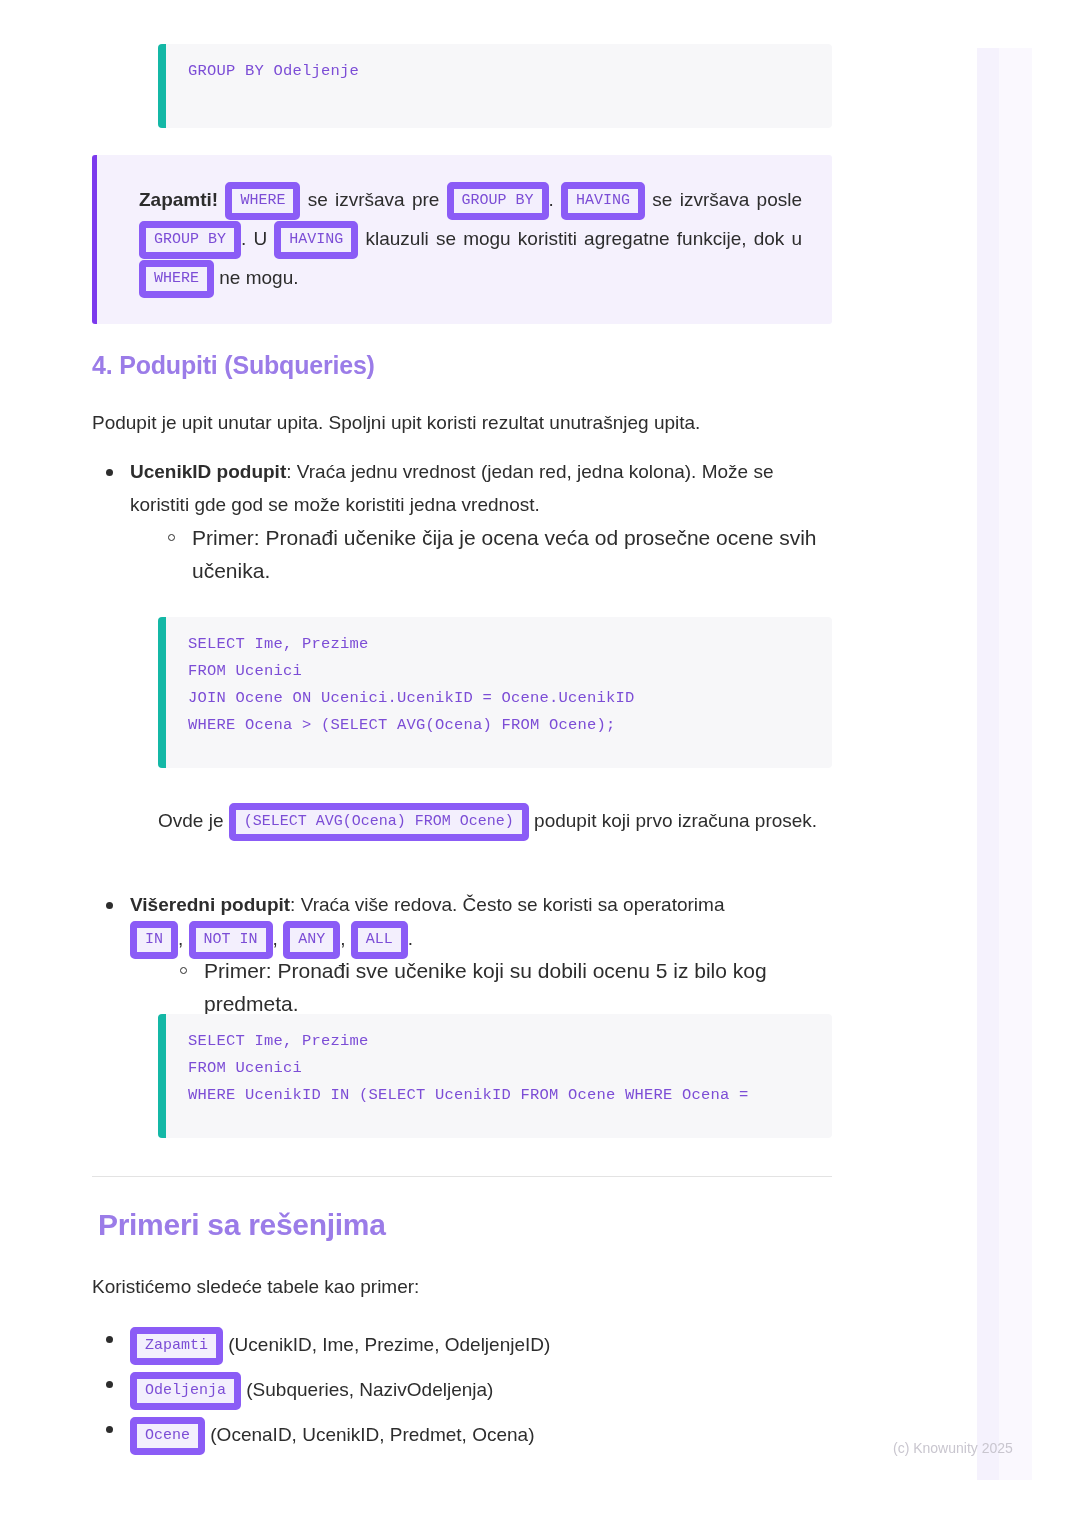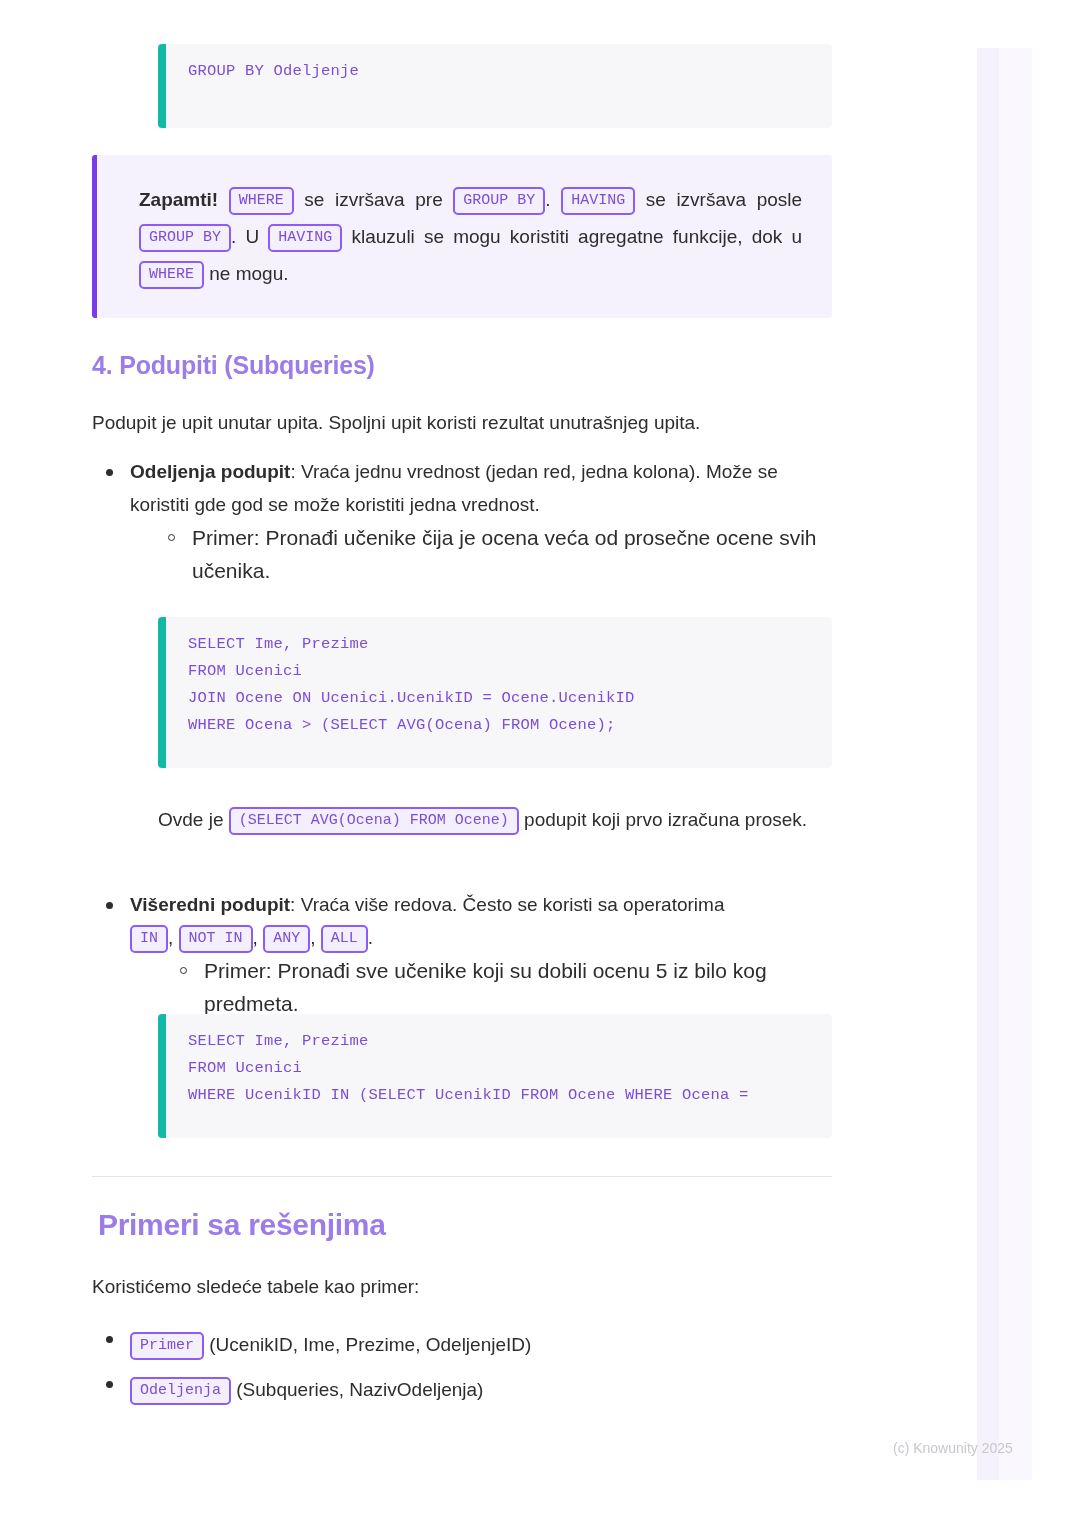--- a/index.html
+++ b/index.html
@@ -84,21 +84,21 @@
   }
   .callout b { font-weight: bold; }
 
   
   .chip {
     display: inline-block;
     font-family: "Liberation Mono", monospace;
     font-size: 15px;
     color: #7c4dd6;
     background: #f3effd;
-    border: 2px solid #8b5cf6;
+    border: 7px solid #8b5cf6;
     border-radius: 5px;
     padding: 2px 8px;
     line-height: 20px;
     vertical-align: middle;
     white-space: pre;
   }
 
   
   h2.section-heading {
     margin: 0;
@@ -211,21 +211,21 @@
         <span>ne mogu.</span>
       </p>
     </div>
 
     <h2 class="section-heading" style="position:absolute; left:0px; top:351px; width:740px;">4. Podupiti (Subqueries)</h2>
 
     <p class="body" style="position:absolute; left:0px; top:408px; width:740px;">Podupit je upit unutar upita. Spoljni upit koristi rezultat unutrašnjeg upita.</p>
 
     <ul class="bullets" style="position:absolute; left:0px; top:455px; width:740px;">
       <li class="bullet">
-        <b>Odeljenja podupit</b><span>: Vraća jednu vrednost (jedan red, jedna kolona). Može se koristiti gde god se može koristiti jedna vrednost.</span>
+        <b>UcenikID podupit</b><span>: Vraća jednu vrednost (jedan red, jedna kolona). Može se koristiti gde god se može koristiti jedna vrednost.</span>
       </li>
     </ul>
 
     <ul class="sub-list" style="position:absolute; left:0px; top:521px; width:700px;">
       <li class="sub">Primer: Pronađi učenike čija je ocena veća od prosečne ocene svih učenika.</li>
     </ul>
 
     <div class="code-block" style="position:absolute; left:66px; top:617px; width:674px; height:151px;">
       <div class="code-line">SELECT Ime, Prezime</div>
       <div class="code-line">FROM Ucenici</div>
@@ -261,26 +261,30 @@
     </div>
 
     <hr class="divider" style="position:absolute; left:0px; top:1176px; width:740px;">
 
     <h1 class="big-heading" style="position:absolute; left:0px; top:1208px; width:740px;margin-left:6px;">Primeri sa rešenjima</h1>
 
     <p class="body" style="position:absolute; left:0px; top:1272px; width:740px;">Koristićemo sledeće tabele kao primer:</p>
 
     <ul class="bullets" style="position:absolute; left:0px; top:1322px; width:740px;">
       <li class="bullet" style="line-height:45px;">
-        <span class="chip">Primer</span>
+        <span class="chip">Zapamti</span>
         <span>(UcenikID, Ime, Prezime, OdeljenjeID)</span>
       </li>
       <li class="bullet" style="line-height:45px;">
         <span class="chip">Odeljenja</span>
         <span>(Subqueries, NazivOdeljenja)</span>
       </li>
+      <li class="bullet" style="line-height:45px;">
+        <span class="chip">Ocene</span>
+        <span>(OcenaID, UcenikID, Predmet, Ocena)</span>
+      </li>
     </ul>
 
   </div>
 
   <div class="watermark" style="left:893px; top:1440px;">(c) Knowunity 2025</div>
 
 </div>
 
 </body></html>

